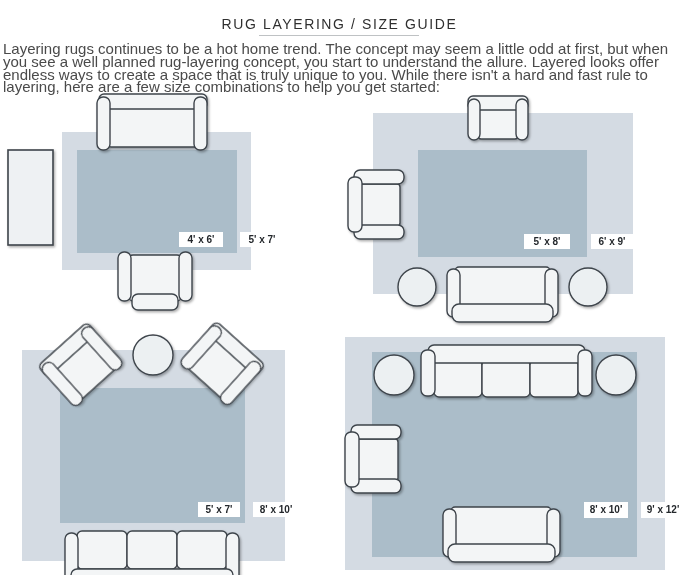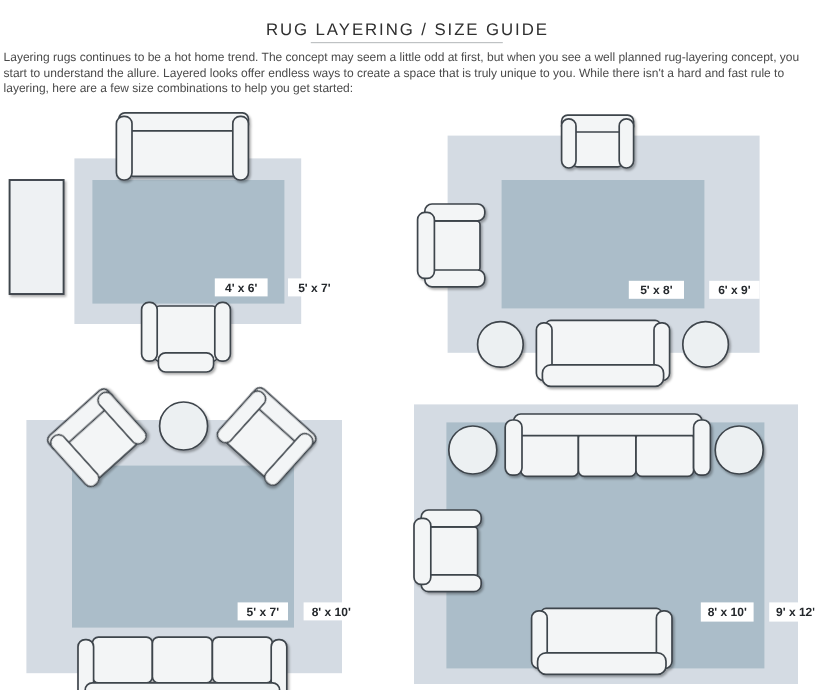--- a/index.html
+++ b/index.html
@@ -2,21 +2,21 @@
 <html><head>
 <meta charset="utf-8">
 <style>
   html,body{margin:0;padding:0;background:#ffffff;}
   .page{position:relative;width:679px;height:575px;background:#ffffff;overflow:hidden;
         font-family:"Liberation Sans", sans-serif;margin-top:12px;}
   .title{position:absolute;top:4px;left:0;width:679px;text-align:center;
          font-size:14px;letter-spacing:1.6px;color:#2f2f2f;font-weight:500;}
   .divider{position:absolute;top:23px;left:259px;width:160px;height:1px;background:#bfc2c4;}
   .intro{position:absolute;top:31px;left:3px;width:673px;
-         font-size:10px;line-height:12.8px;color:#4a4a4a;}
+         font-size:15px;line-height:12.8px;color:#4a4a4a;}
   .canvas{position:absolute;top:80px;left:0;}
   
   .rug-outer{fill:#d4dbe3;}
   .rug-inner{fill:#abbdc9;}
   .furn{fill:#f3f5f6;stroke:#3e444b;stroke-width:1.4;stroke-linejoin:round;}
   .pouf{fill:#ecf0f2;stroke:#3e444b;stroke-width:1.4;}
   .tbl{fill:#eef1f3;stroke:#3e444b;stroke-width:1.6;}
   .lbl-box{fill:#ffffff;}
   .lbl{font-family:"Liberation Sans", sans-serif;font-size:10px;font-weight:bold;
        fill:#24282c;text-anchor:middle;}

